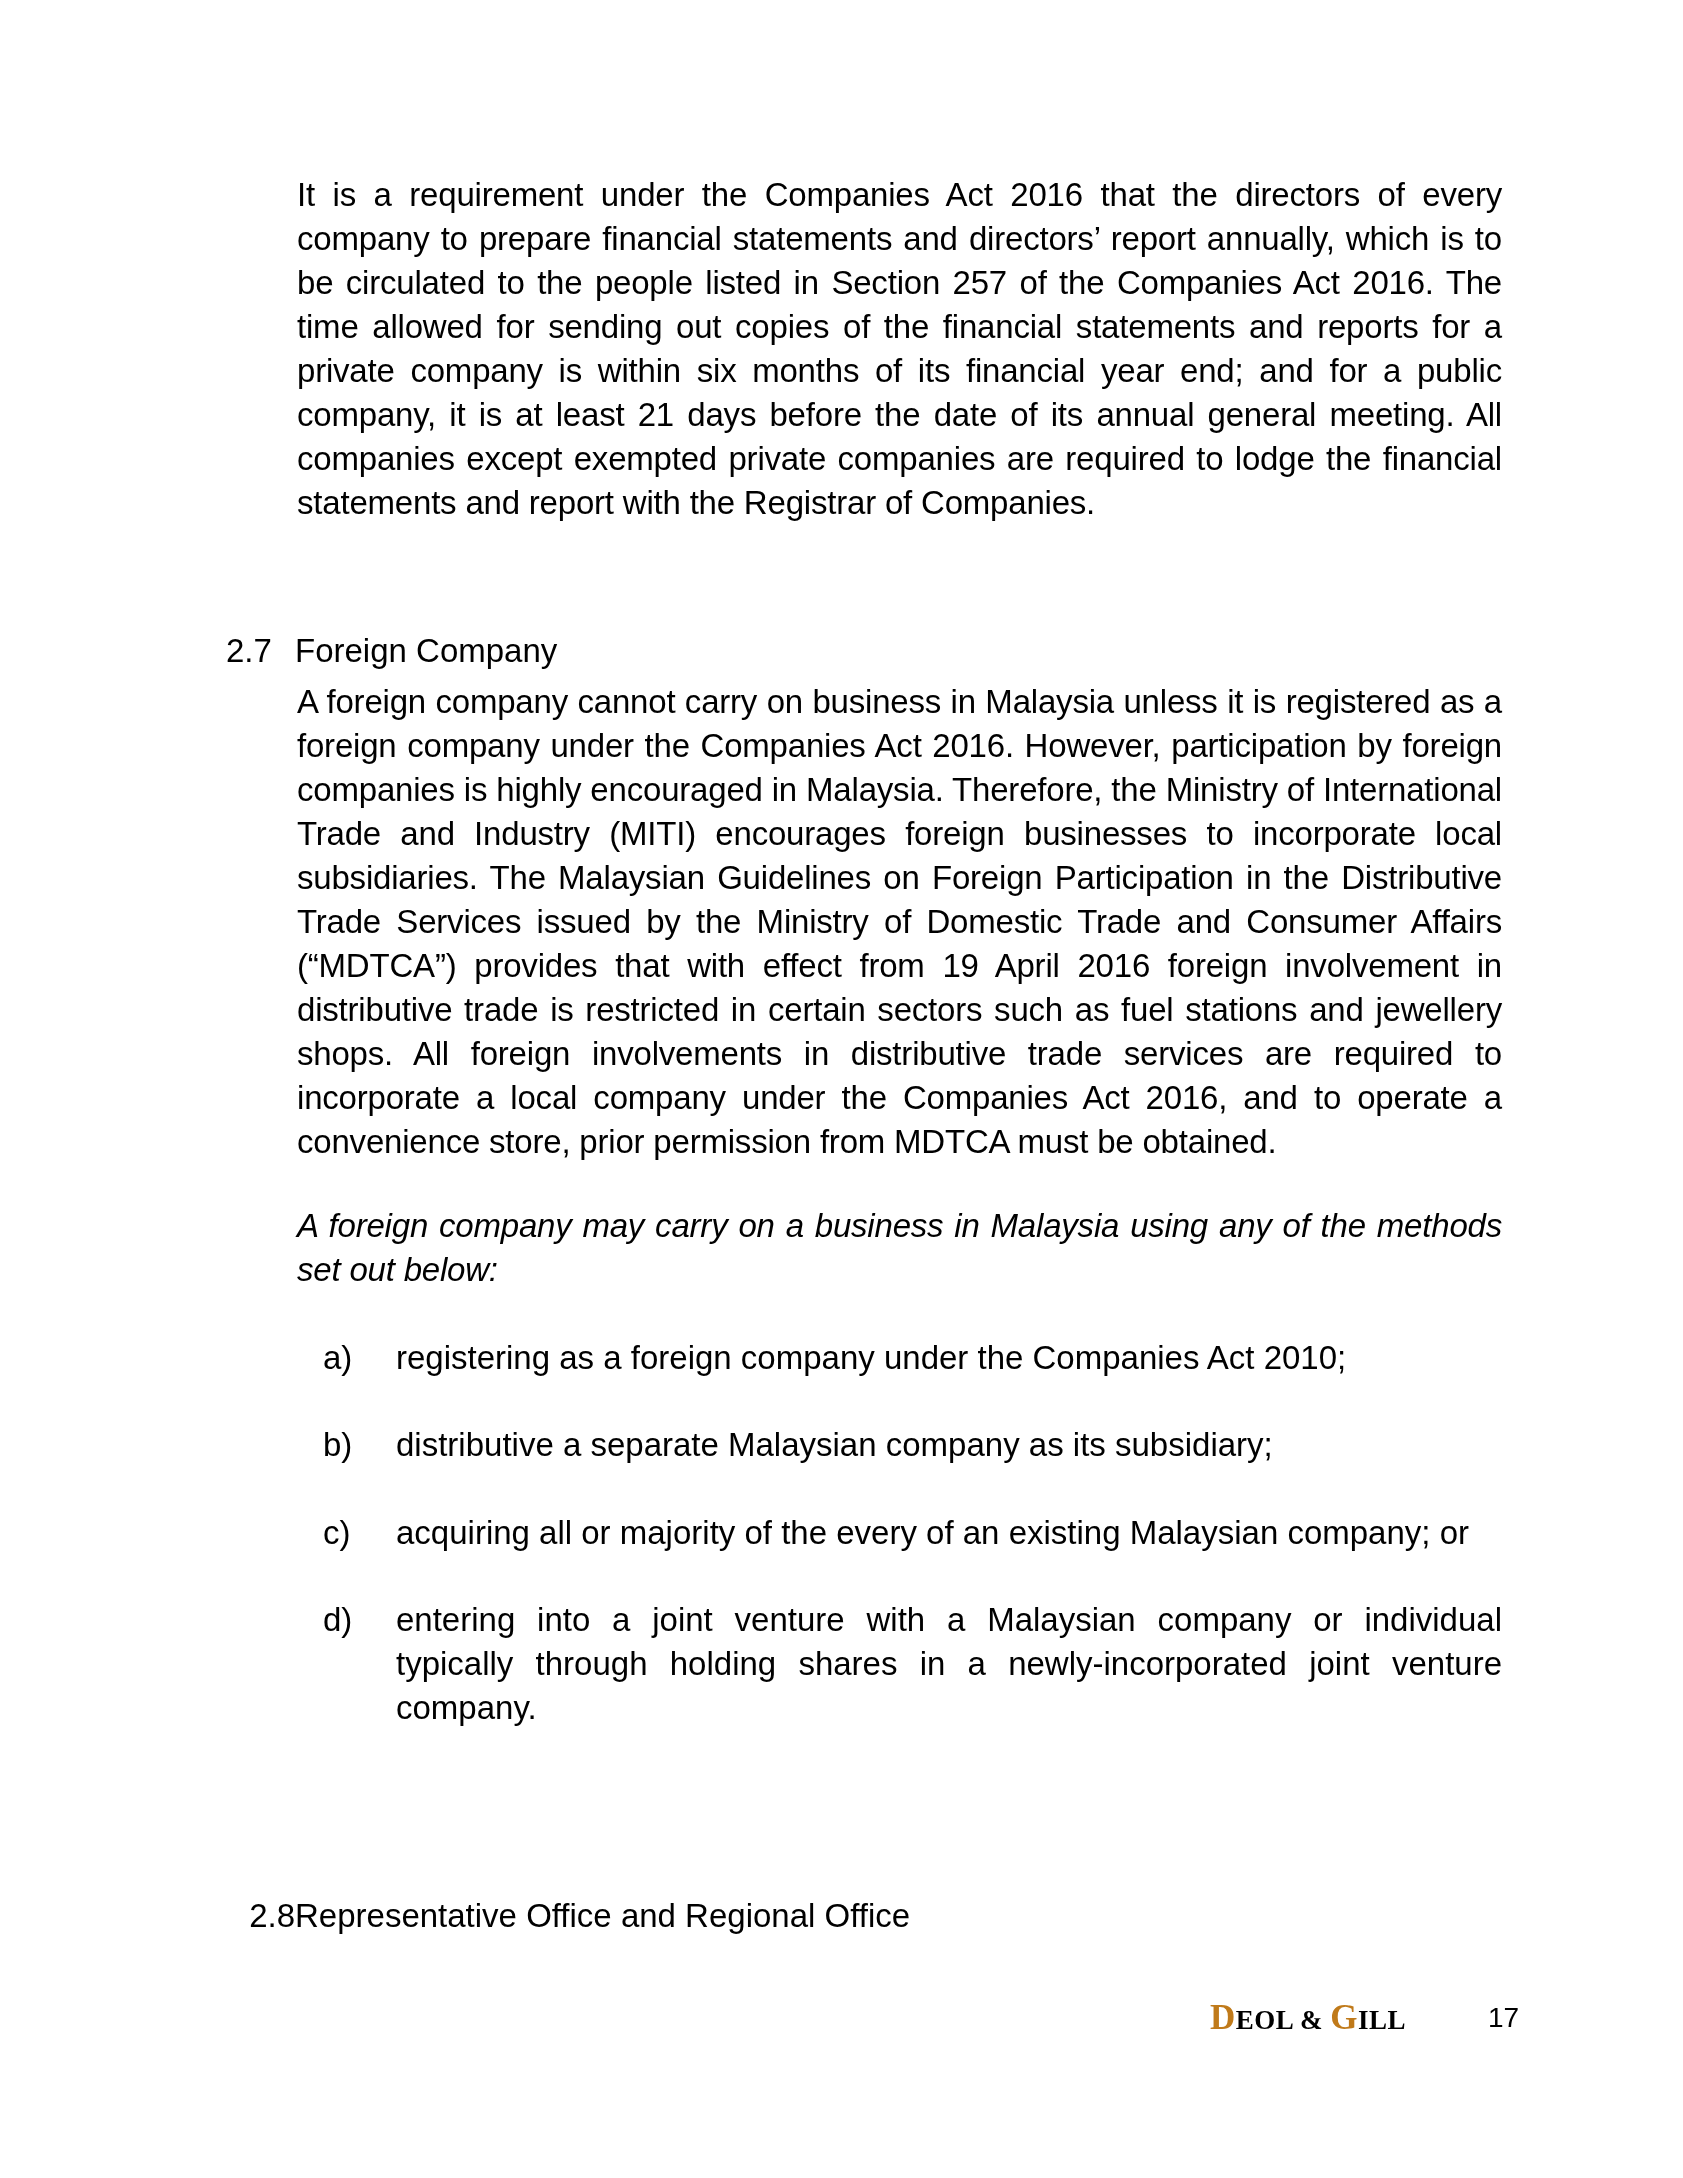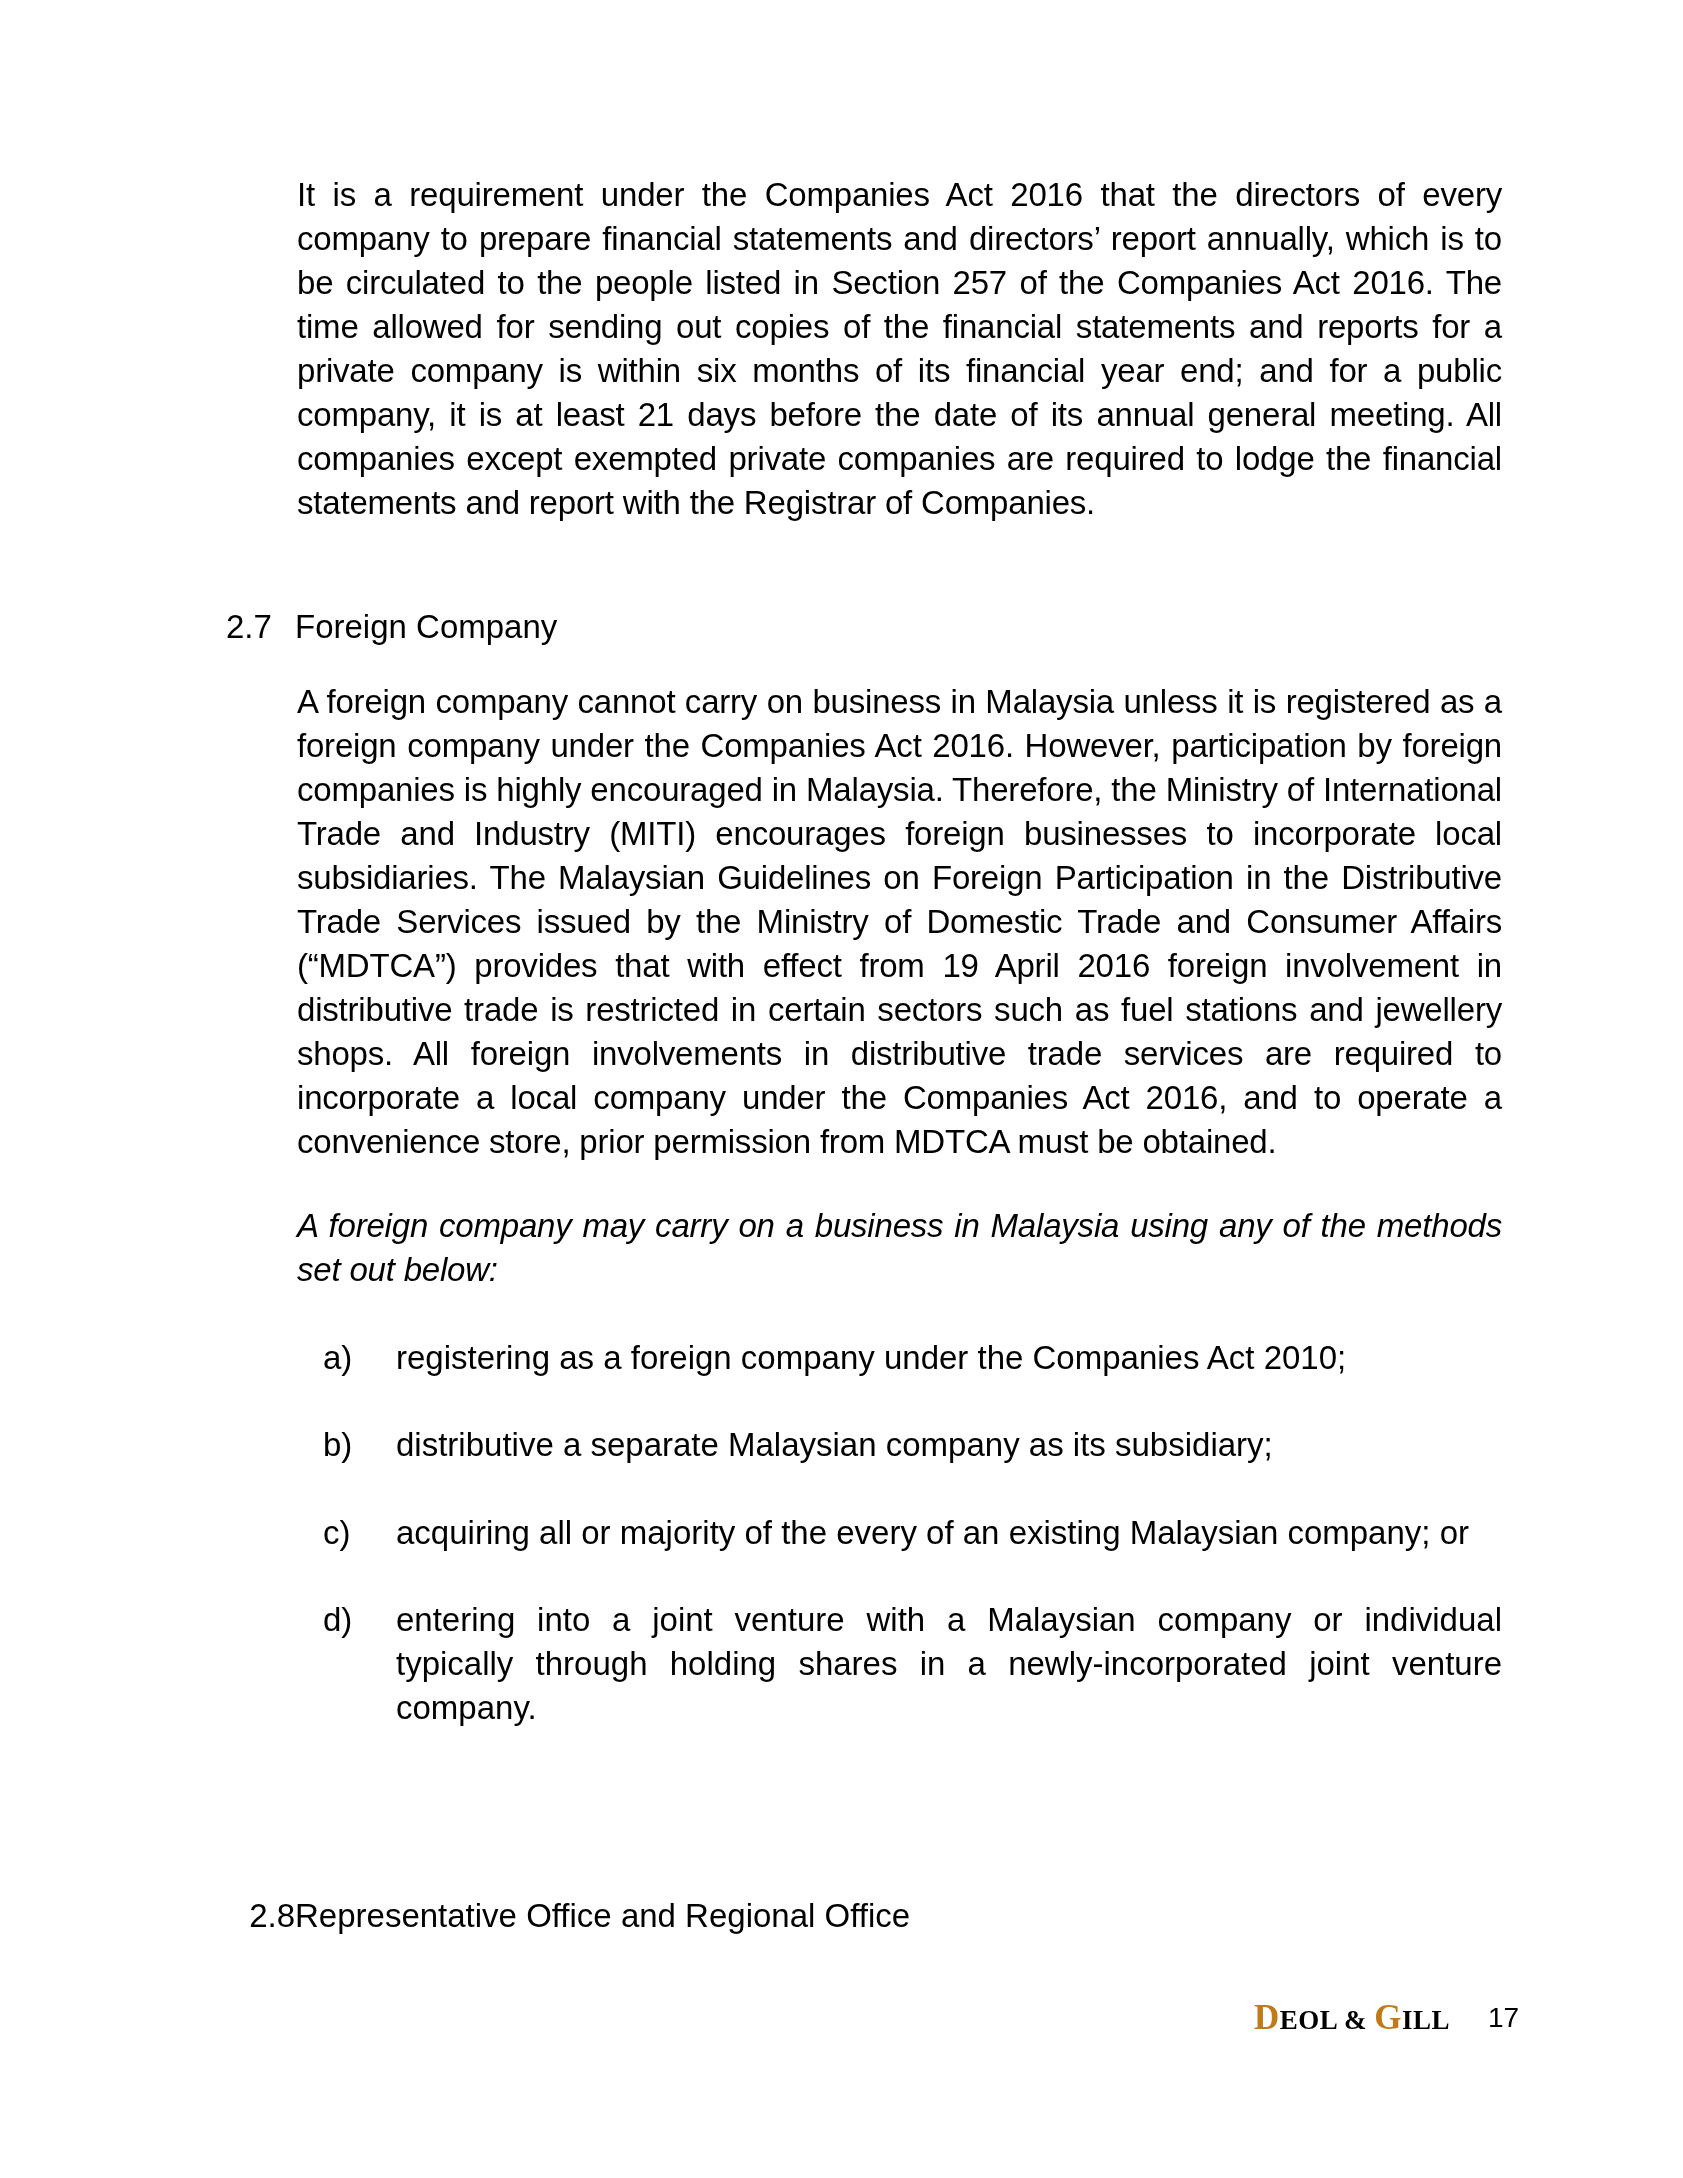--- a/index.html
+++ b/index.html
@@ -67,21 +67,20 @@
     left: 1210px;
     top: 1996px;
     font-family: "Liberation Serif", serif;
     white-space: nowrap;
     line-height: 44px;
   }
   .brand {
     font-weight: bold;
     font-size: 27px;
     letter-spacing: 0.5px;
-    margin-left: 44px;
   }
   .brand .big {
     font-size: 35px;
   }
   .brand .accent {
     color: #C07A1A;
   }
   .page-num {
     position: absolute;
     left: 1488px;
@@ -91,21 +90,21 @@
     line-height: 44px;
   }
 </style>
 </head>
 <body>
 
 <div class="page">
 
   <p class="para last-left" style="top:173px;">It is a requirement under the Companies Act 2016 that the directors of every company to prepare financial statements and directors’ report annually, which is to be circulated to the people listed in Section 257 of the Companies Act 2016. The time allowed for sending out copies of the financial statements and reports for a private company is within six months of its financial year end; and for a public company, it is at least 21 days before the date of its annual general meeting. All companies except exempted private companies are required to lodge the financial statements and report with the Registrar of Companies.</p>
 
-  <div class="heading" style="top:605px;">
+  <div class="heading" style="top:629px;">
     <span class="num">2.7</span><span>Foreign Company</span>
   </div>
 
   <p class="para last-left" style="top:680px;">A foreign company cannot carry on business in Malaysia unless it is registered as a foreign company under the Companies Act 2016. However, participation by foreign companies is highly encouraged in Malaysia. Therefore, the Ministry of International Trade and Industry (MITI) encourages foreign businesses to incorporate local subsidiaries. The Malaysian Guidelines on Foreign Participation in the Distributive Trade Services issued by the Ministry of Domestic Trade and Consumer Affairs (“MDTCA”) provides that with effect from 19 April 2016 foreign involvement in distributive trade is restricted in certain sectors such as fuel stations and jewellery shops. All foreign involvements in distributive trade services are required to incorporate a local company under the Companies Act 2016, and to operate a convenience store, prior permission from MDTCA must be obtained.</p>
 
   <p class="para last-left" style="top:1204px;font-style:italic;">A foreign company may carry on a business in Malaysia using any of the methods set out below:</p>
 
   <div class="list-item" style="top:1336px;">
     <span class="marker">a)</span>
     <span class="text">registering as a foreign company under the Companies Act 2010;</span>

